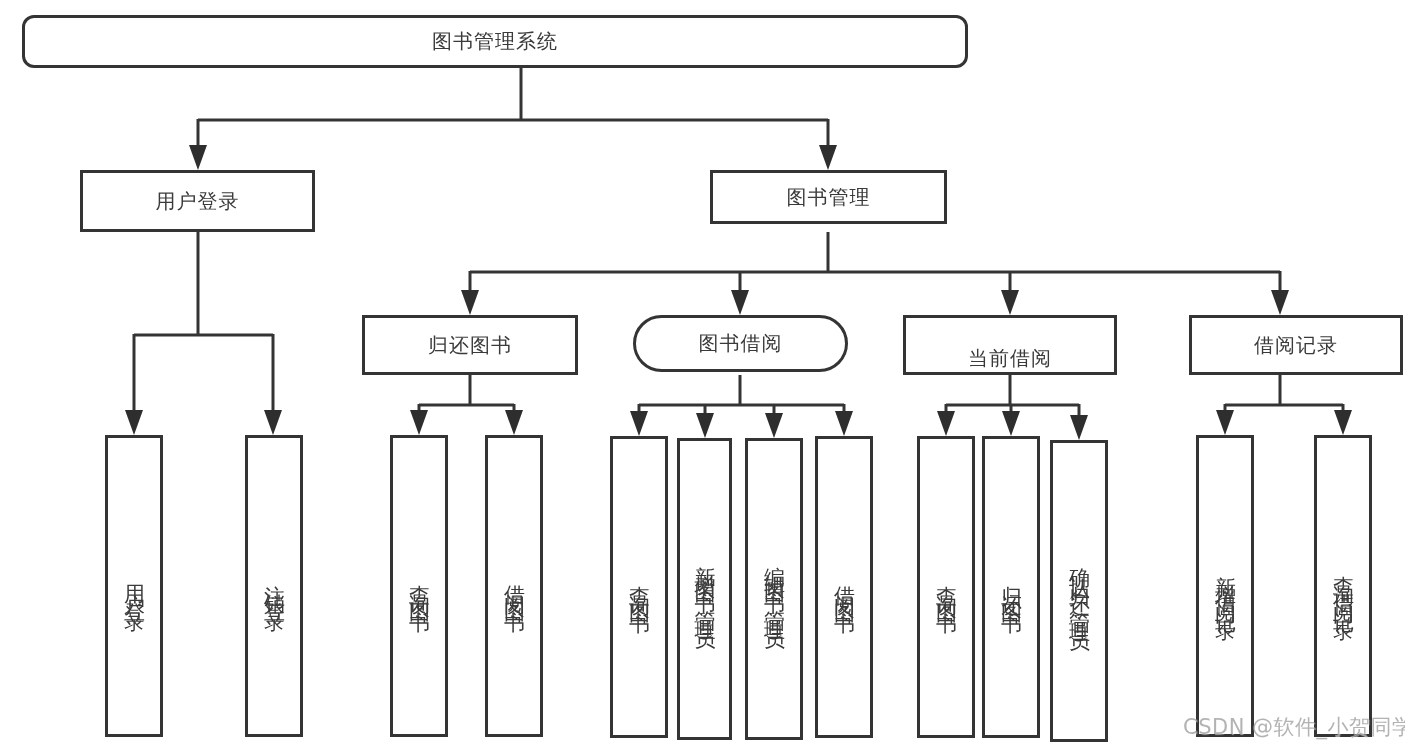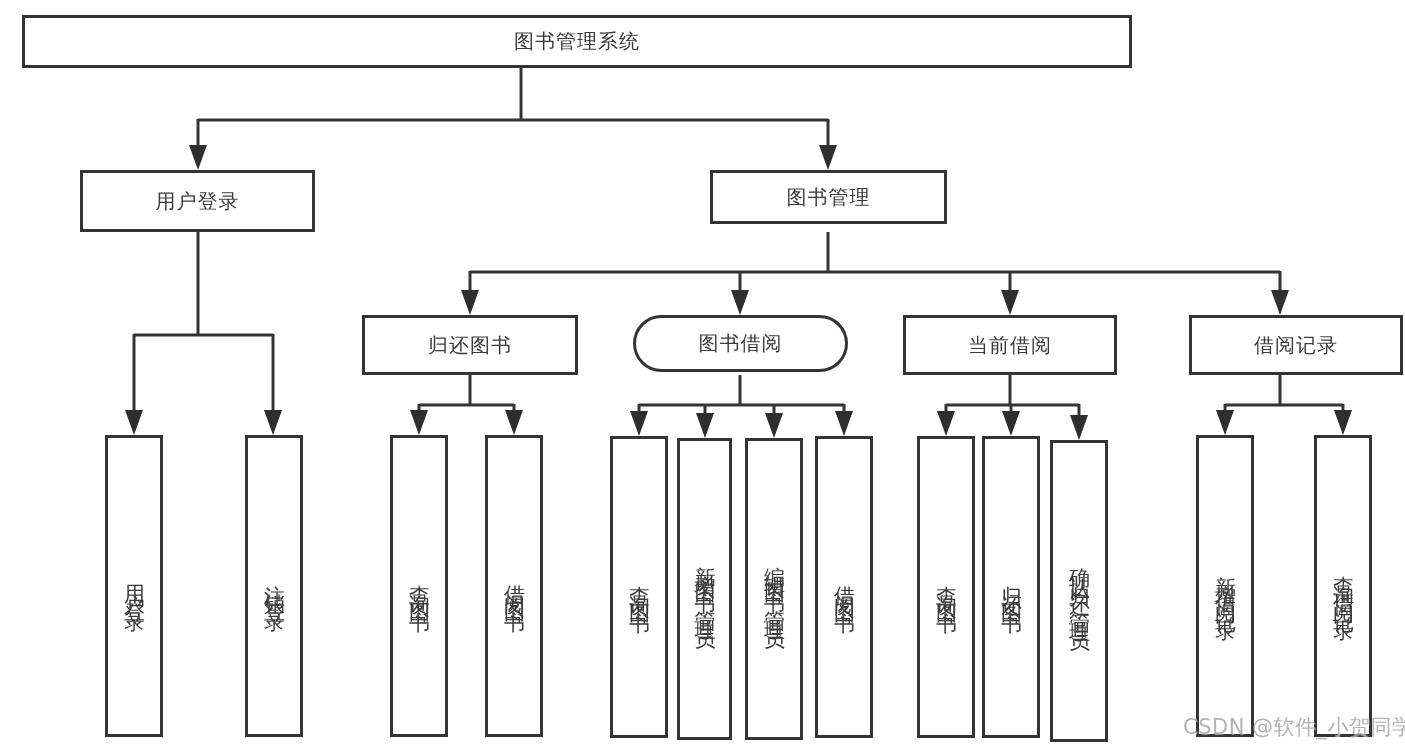--- a/index.html
+++ b/index.html
@@ -106,38 +106,38 @@
       <polygon points="696,413 714,413 705,438" fill="#2e2e2e"></polygon>
       <polygon points="765,413 783,413 774,438" fill="#2e2e2e"></polygon>
       <polygon points="835,411 853,411 844,436" fill="#2e2e2e"></polygon>
       <polygon points="937,411 955,411 946,436" fill="#2e2e2e"></polygon>
       <polygon points="1002,411 1020,411 1011,436" fill="#2e2e2e"></polygon>
       <polygon points="1070,415 1088,415 1079,440" fill="#2e2e2e"></polygon>
       <polygon points="1216,410 1234,410 1225,435" fill="#2e2e2e"></polygon>
       <polygon points="1334,410 1352,410 1343,435" fill="#2e2e2e"></polygon>
     </svg>
 
-  <div class="hbox" style="left:22px; top:15px; width:1110px; height:53px;">
+  <div class="hbox" style="left:22px; top:15px; width:946px; height:53px;border-radius:12px;">
     <span>图书管理系统</span>
   </div>
 
   <div class="hbox" style="left:80px; top:170px; width:235px; height:62px;">
     <span>用户登录</span>
   </div>
   <div class="hbox" style="left:710px; top:170px; width:237px; height:54px;">
     <span>图书管理</span>
   </div>
 
   <div class="hbox" style="left:362px; top:315px; width:216px; height:60px;">
     <span>归还图书</span>
   </div>
   <div class="hbox" style="left:633px; top:315px; width:215px; height:57px;border-radius:30px;">
     <span>图书借阅</span>
   </div>
-  <div class="hbox" style="left:903px; top:315px; width:214px; height:60px;">
+  <div class="hbox" style="left:903px; top:315px; width:214px; height:60px;align-items:flex-end;">
     <span>当前借阅</span>
   </div>
   <div class="hbox" style="left:1173px; top:315px; width:214px; height:60px;margin-left:16px;">
     <span>借阅记录</span>
   </div>
 
   <div class="vbox" style="left:105px; top:435px; width:58px; height:302px;">
     <span>用户登录</span>
   </div>
   <div class="vbox" style="left:245px; top:435px; width:58px; height:302px;">

